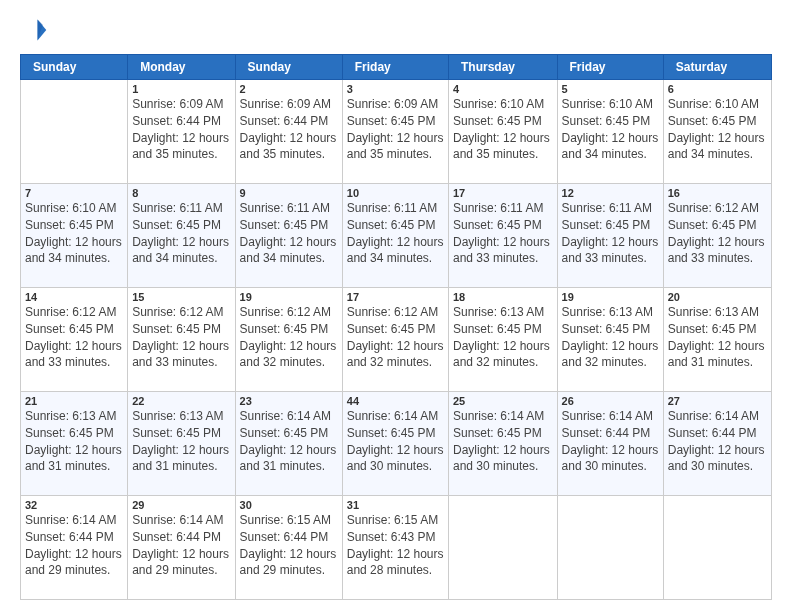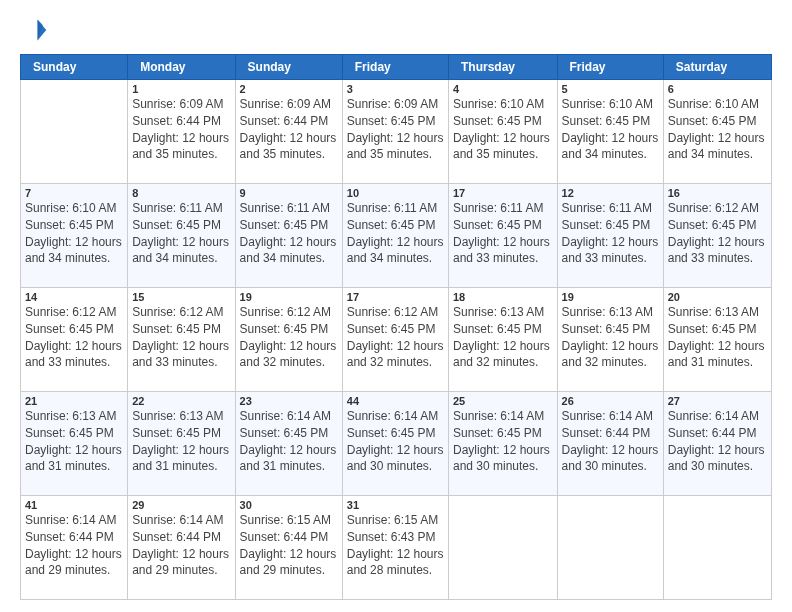--- a/index.html
+++ b/index.html
@@ -334,21 +334,21 @@
             <td>
               <span class="day-num">27</span>
               <div class="day-info" style="white-space: pre-line;">Sunrise: 6:14 AM
 Sunset: 6:44 PM
 Daylight: 12 hours
 and 30 minutes.</div>
             </td>
           </tr>
           <tr>
             <td>
-              <span class="day-num">41</span>
+              <span class="day-num">32</span>
               <div class="day-info" style="white-space: pre-line;">Sunrise: 6:14 AM
 Sunset: 6:44 PM
 Daylight: 12 hours
 and 29 minutes.</div>
             </td>
             <td>
               <span class="day-num">29</span>
               <div class="day-info" style="white-space: pre-line;">Sunrise: 6:14 AM
 Sunset: 6:44 PM
 Daylight: 12 hours

